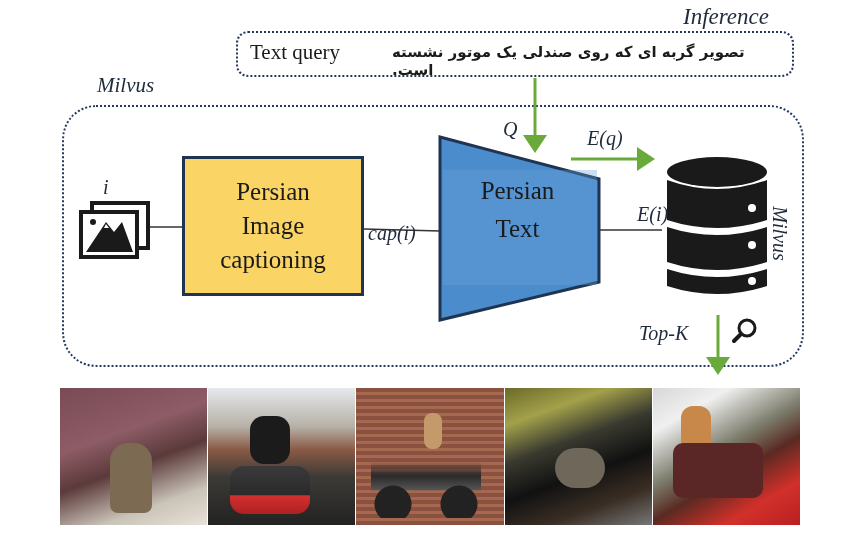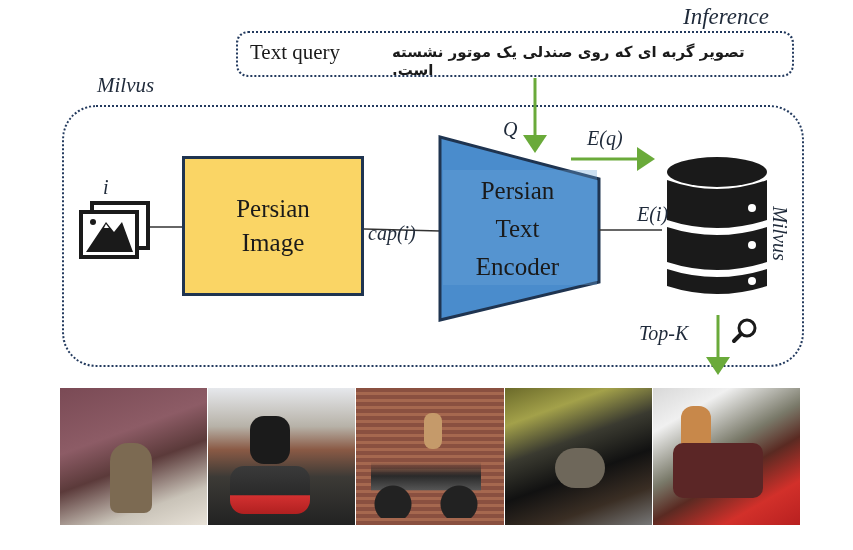--- a/index.html
+++ b/index.html
@@ -72,26 +72,26 @@
     <circle cx="747" cy="328" r="8" fill="none" stroke="#1a1a1a" stroke-width="3"></circle>
     <line x1="741" y1="334" x2="734" y2="341" stroke="#1a1a1a" stroke-width="4" stroke-linecap="round"></line>
   </g>
 </svg>
 
 <div class="abs label" style="left:103px; top:176px;">i</div>
 
 <div class="abs caption-box">
   <span>Persian</span>
   <span>Image</span>
+  <span>captioning</span>
 </div>
 
 <div class="abs encoder-text">
   <div>Persian</div>
   <div>Text</div>
-  <div>Encoder</div>
 </div>
 
 <div class="abs label" style="left:368px; top:198px;margin-top:24px;">cap(i)</div>
 <div class="abs label" style="left:503px; top:118px;">Q</div>
 <div class="abs label" style="left:587px; top:127px;">E(q)</div>
 <div class="abs label" style="left:637px; top:203px;">E(i)</div>
 <div class="abs label" style="left:639px; top:322px;">Top-K</div>
 
 <div class="abs label" style="left:752px; top:222px; transform:rotate(90deg); transform-origin:center;">Milvus</div>
 

